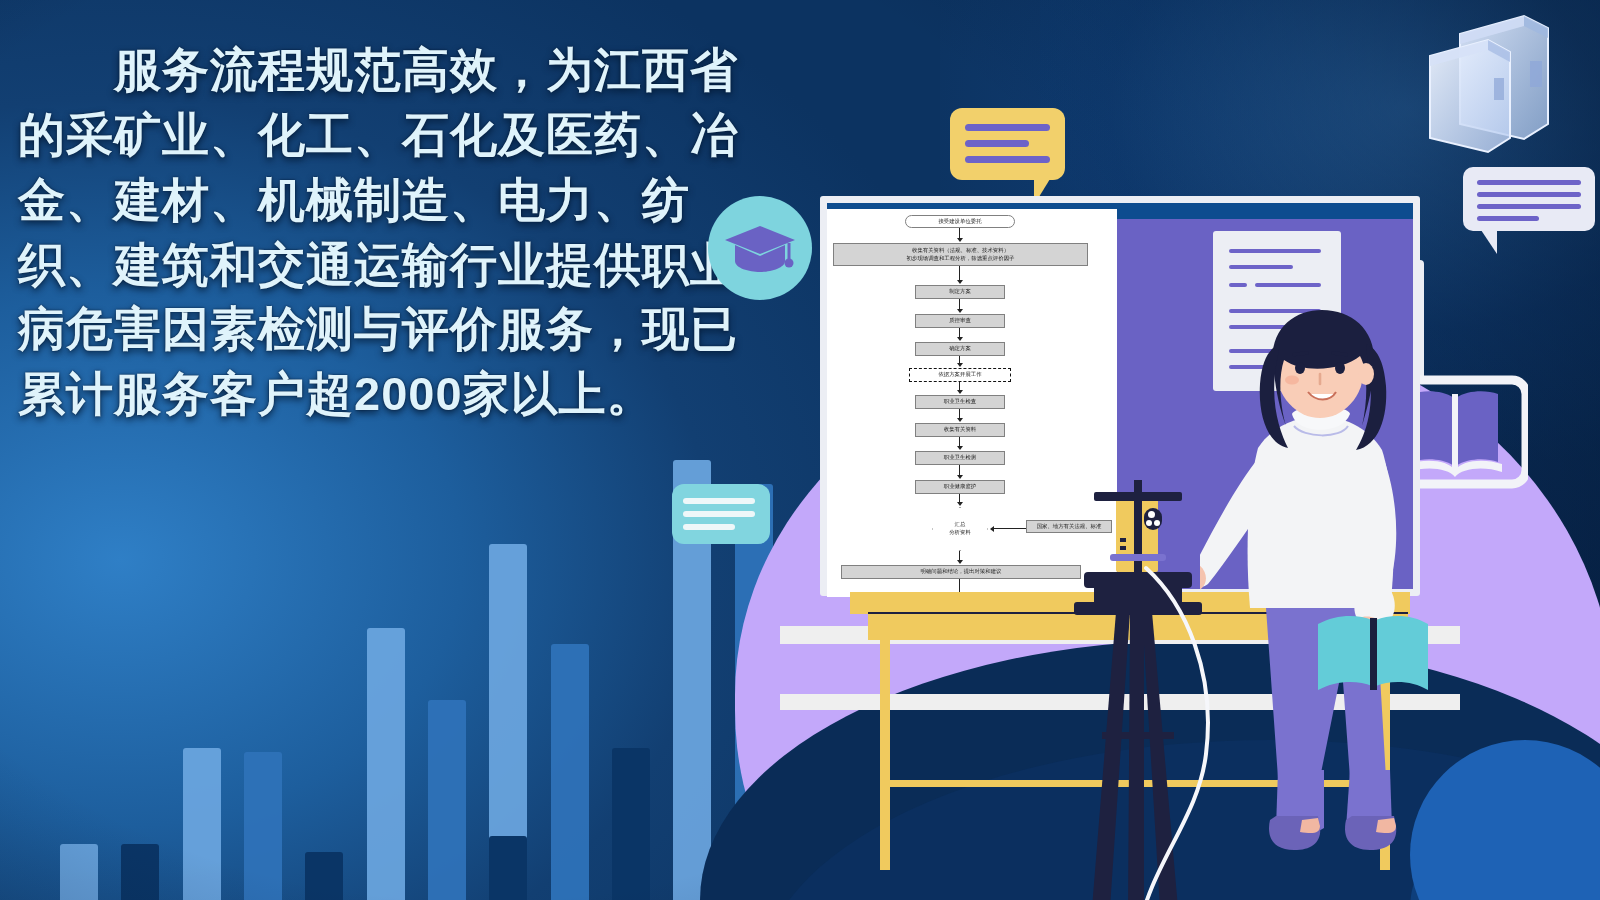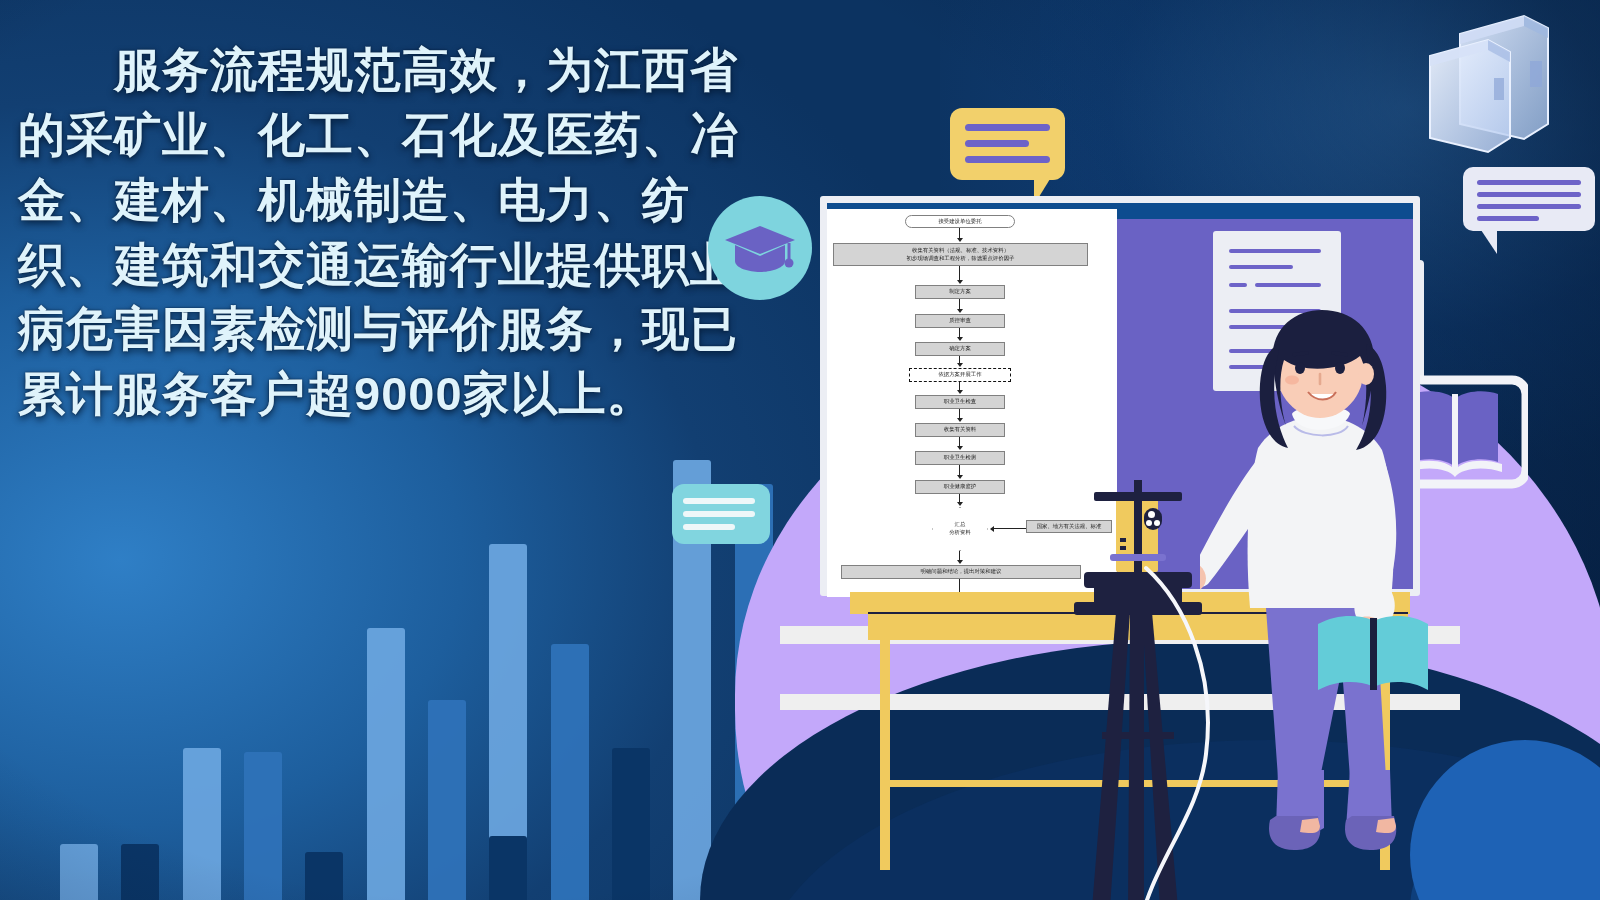--- a/index.html
+++ b/index.html
@@ -245,21 +245,21 @@
   </div>
 
   <div class="bubble bubble-white">
     <div class="ln" style="left:14px;top:13px;width:104px;"></div>
     <div class="ln" style="left:14px;top:25px;width:104px;"></div>
     <div class="ln" style="left:14px;top:37px;width:104px;"></div>
     <div class="ln" style="left:14px;top:49px;width:62px;"></div>
     <div class="tail"></div>
   </div>
 
-  <div class="headline">　　服务流程规范高效，为江西省的采矿业、化工、石化及医药、冶金、建材、机械制造、电力、纺织、建筑和交通运输行业提供职业病危害因素检测与评价服务，现已累计服务客户超<span>9000</span>家以上。</div>
+  <div class="headline">　　服务流程规范高效，为江西省的采矿业、化工、石化及医药、冶金、建材、机械制造、电力、纺织、建筑和交通运输行业提供职业病危害因素检测与评价服务，现已累计服务客户超<span>2000</span>家以上。</div>
 
   <div class="cap-badge">
     <svg width="74" height="56" viewBox="0 0 74 56">
       <path d="M37 6 L72 20 L37 34 L2 20 Z" fill="#6a62c4"></path>
       <path d="M12 25 L12 41 C12 48 26 52 37 52 C48 52 62 48 62 41 L62 25 L37 36 Z" fill="#6a62c4"></path>
       <path d="M66 23 L66 40" stroke="#6a62c4" stroke-width="3" fill="none"></path>
       <circle cx="66" cy="43" r="4.5" fill="#6a62c4"></circle>
     </svg>
   </div>
 

